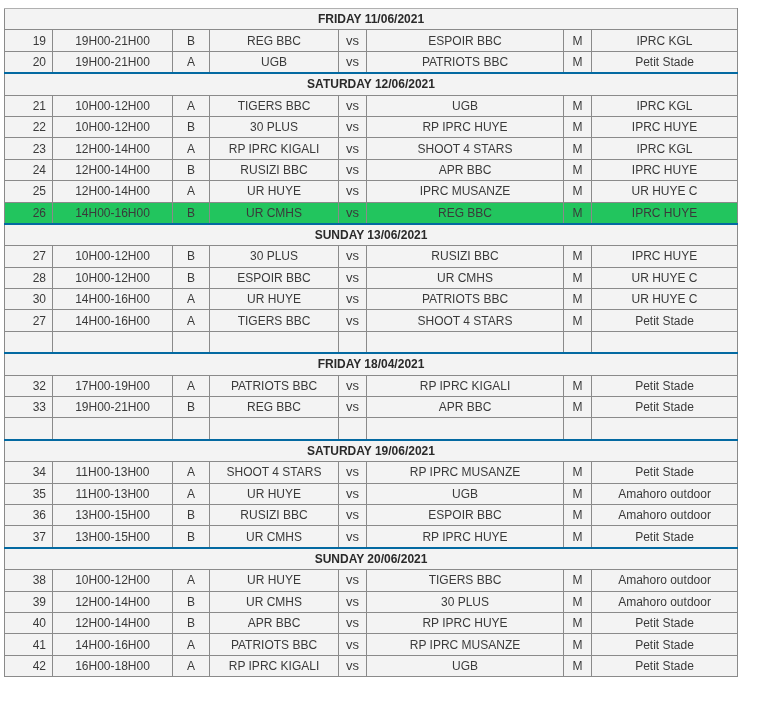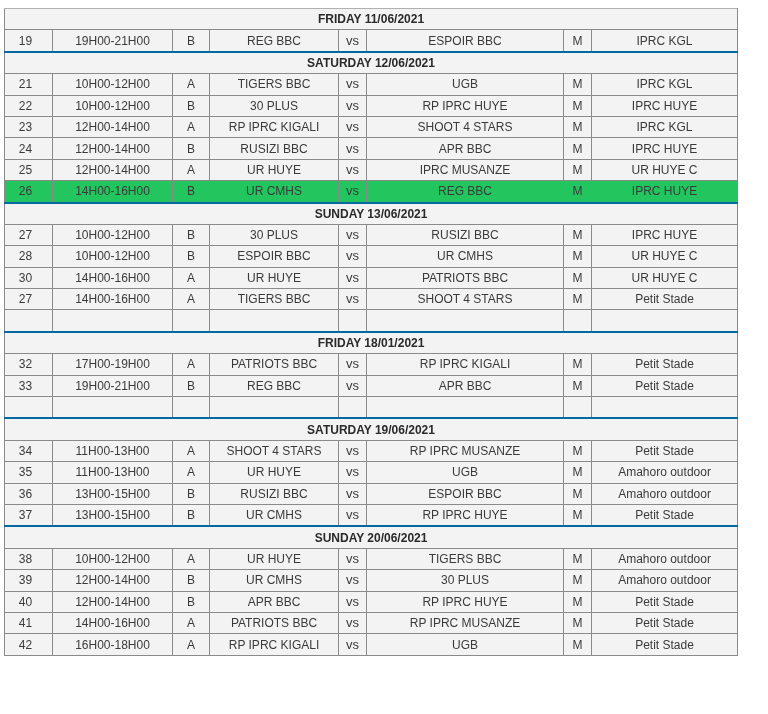--- a/index.html
+++ b/index.html
@@ -17,21 +17,21 @@
   td {
     border: 1px solid #8a8a8a;
     height: 20.4px;
     padding: 0;
     text-align: center;
     vertical-align: middle;
     white-space: nowrap;
     overflow: hidden;
     line-height: 20px;
   }
-  td.num { text-align: center; padding-right: 6px; }
+  td.num { text-align: right; padding-right: 6px; }
   td.vs { font-size: 13px; }
   tr.day td {
     font-weight: bold;
     color: #2a2a2a;
     background: #f3f3f3;
     border-top: 2px solid #0369a1;
   }
   tr.day td.first { border-top: 1px solid #b0b0b0; }
   tr.blank td { background: #f3f3f3; }
   tr.white td { background: #22c55e; }
@@ -58,20 +58,30 @@
         <tr>
           <td class="num">19</td>
           <td>19H00-21H00</td>
           <td>B</td>
           <td>REG BBC</td>
           <td class="vs">vs</td>
           <td>ESPOIR BBC</td>
           <td>M</td>
           <td>IPRC KGL</td>
         </tr>
+        <tr>
+          <td class="num">20</td>
+          <td>19H00-21H00</td>
+          <td>A</td>
+          <td>UGB</td>
+          <td class="vs">vs</td>
+          <td>PATRIOTS BBC</td>
+          <td>M</td>
+          <td>Petit Stade</td>
+        </tr>
         <tr class="day">
           <td colspan="8">SATURDAY 12/06/2021</td>
         </tr>
         <tr>
           <td class="num">21</td>
           <td>10H00-12H00</td>
           <td>A</td>
           <td>TIGERS BBC</td>
           <td class="vs">vs</td>
           <td>UGB</td>
@@ -175,21 +185,21 @@
           <td></td>
           <td></td>
           <td></td>
           <td></td>
           <td></td>
           <td></td>
           <td></td>
           <td></td>
         </tr>
         <tr class="day">
-          <td colspan="8">FRIDAY 18/01/2021</td>
+          <td colspan="8">FRIDAY 18/04/2021</td>
         </tr>
         <tr>
           <td class="num">32</td>
           <td>17H00-19H00</td>
           <td>A</td>
           <td>PATRIOTS BBC</td>
           <td class="vs">vs</td>
           <td>RP IPRC KIGALI</td>
           <td>M</td>
           <td>Petit Stade</td>

